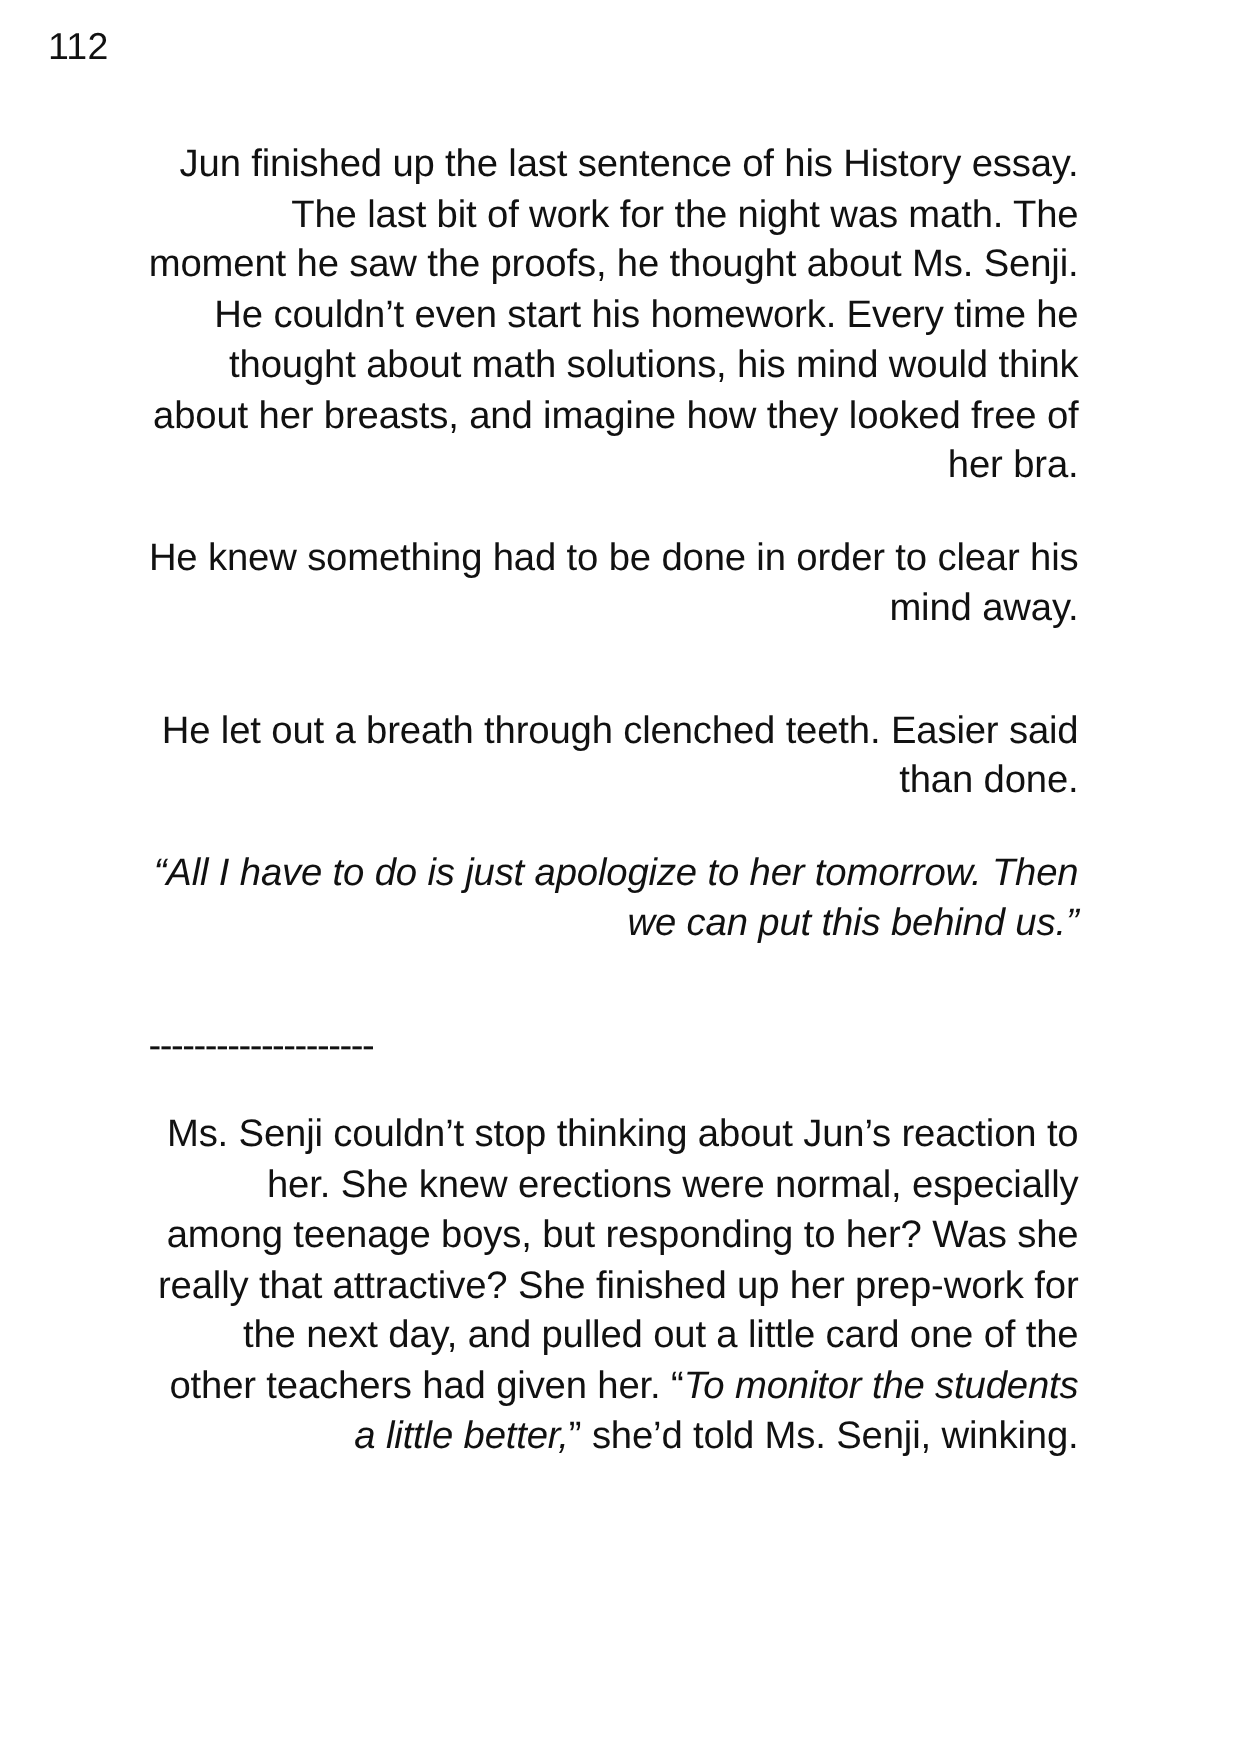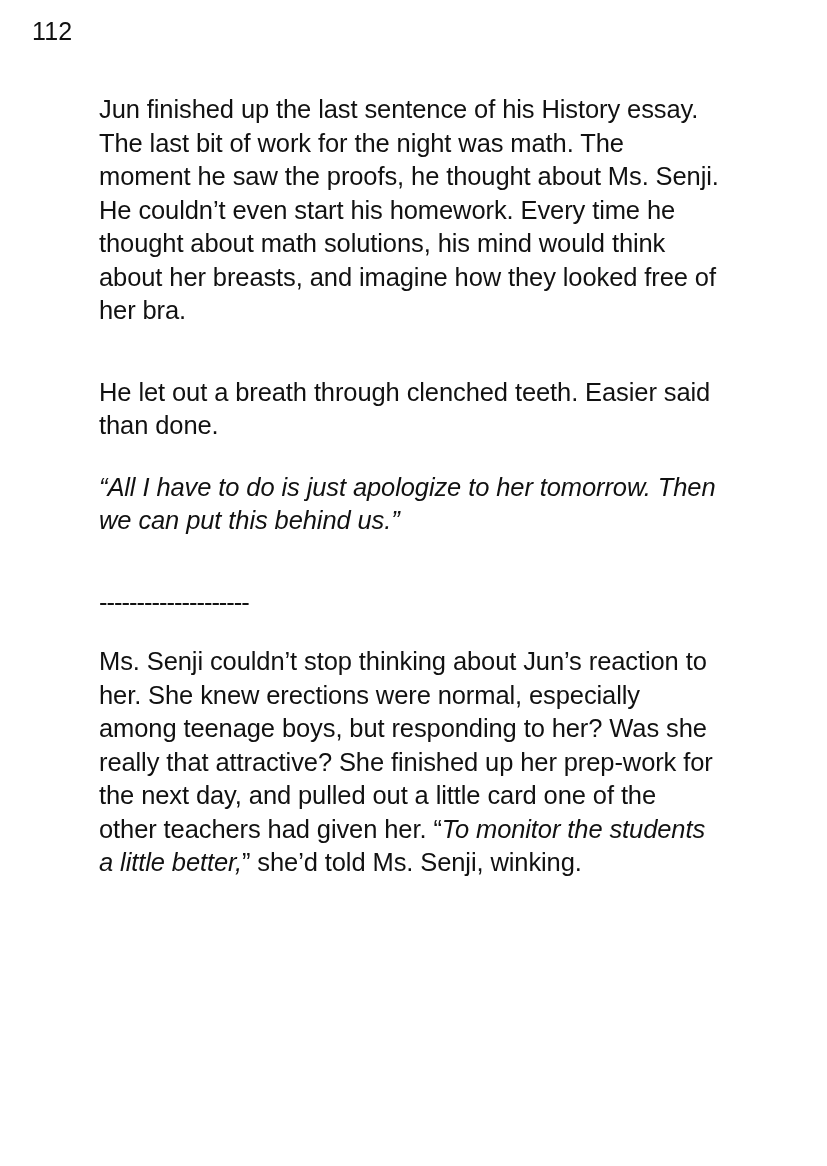--- a/index.html
+++ b/index.html
@@ -35,20 +35,21 @@
     left: 99px;
     top: 93px;
     width: 620px;
   }
   p.para {
     margin: 0 0 28px 0;
     font-size: 25.5px;
     line-height: 33.5px;
     color: #111111;
     letter-spacing: -0.1px;
+    text-align: right;
   }
   p.para:last-child {
     margin-bottom: 0;
   }
   p.quote {
     font-style: italic;
   }
   .italic {
     font-style: italic;
   }
@@ -67,20 +68,21 @@
 <body>
 
 <div class="page">
 
   <div class="page-number">112</div>
 
   <div class="content">
 
     <p class="para">Jun finished up the last sentence of his History essay. The last bit of work for the night was math. The moment he saw the proofs, he thought about Ms. Senji. He couldn’t even start his homework. Every time he thought about math solutions, his mind would think about her breasts, and imagine how they looked free of her bra.</p>
 
+    <p class="para">He knew something had to be done in order to clear his mind away.</p>
 
     <div class="spacer-lg"></div>
 
     <p class="para">He let out a breath through clenched teeth. Easier said than done.</p>
 
     <p class="para quote">“All I have to do is just apologize to her tomorrow. Then we can put this behind us.”</p>
 
     <div class="spacer-lg"></div>
 
     <div class="divider">--------------------</div>

